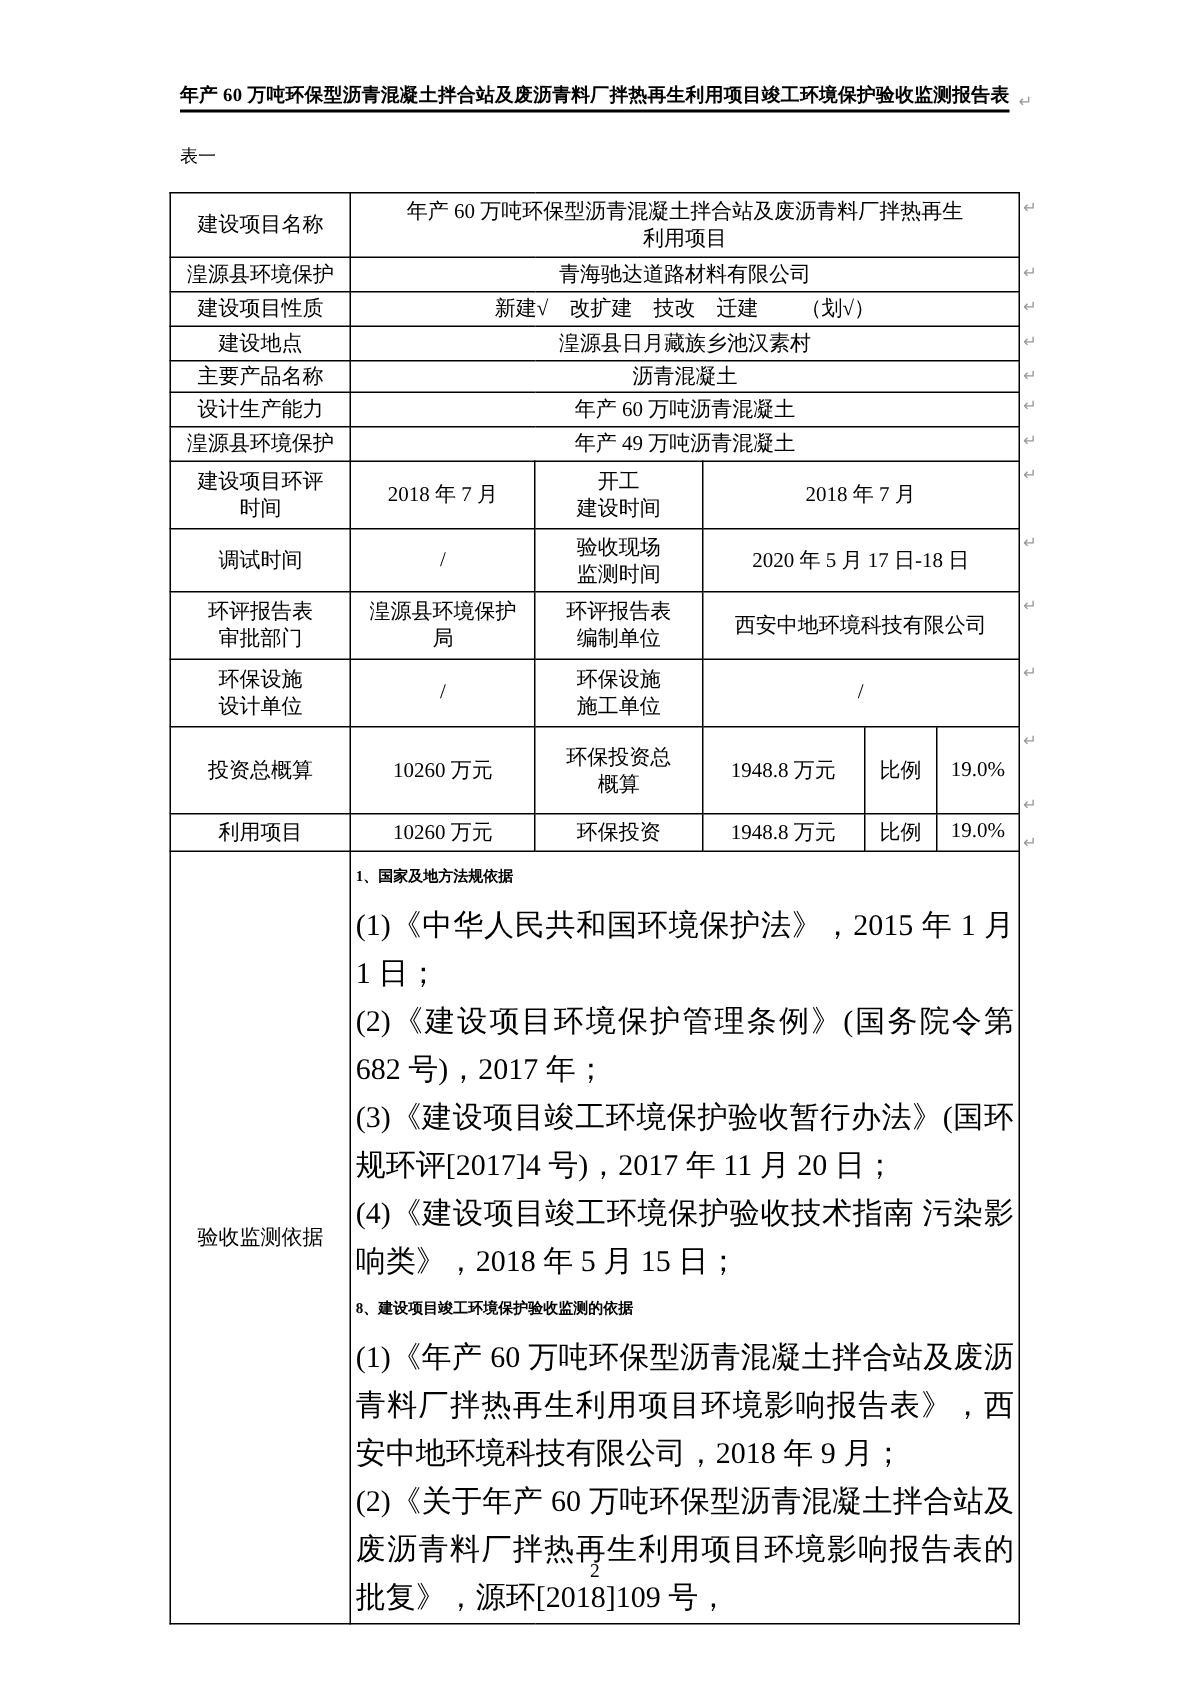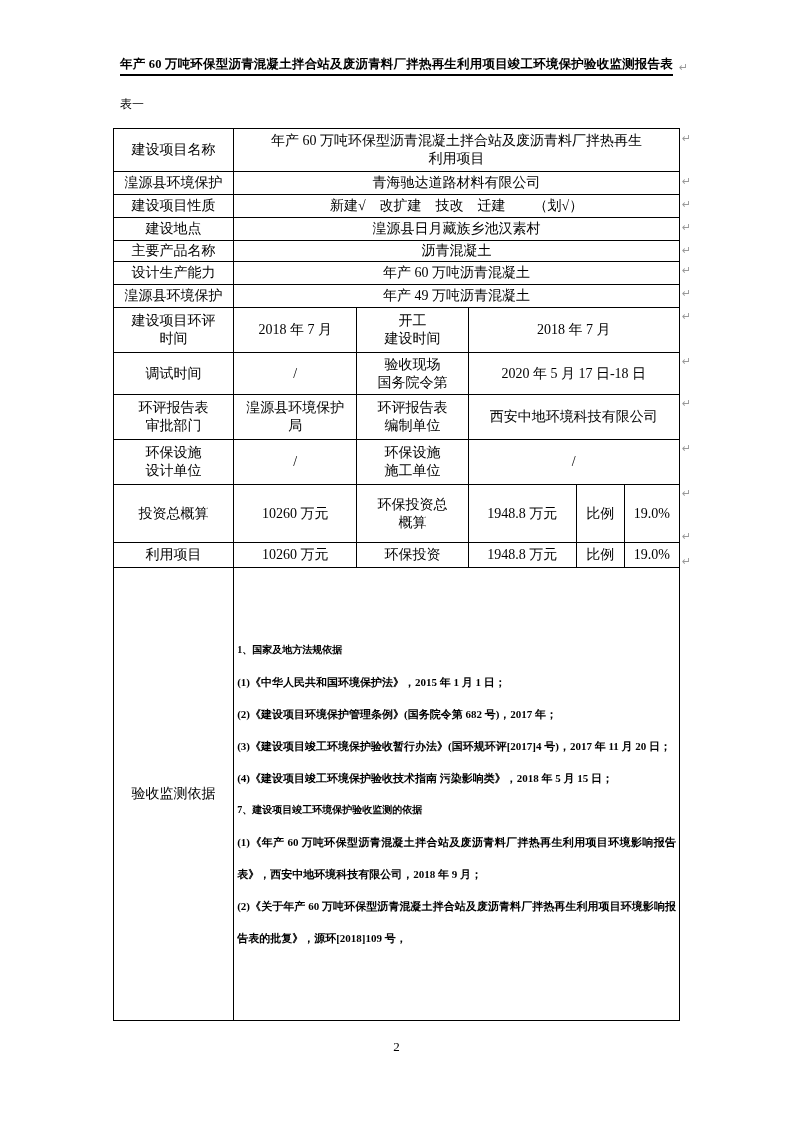--- a/index.html
+++ b/index.html
@@ -34,21 +34,21 @@
     text-align:center;vertical-align:middle;
     padding:1px 3px;
     overflow:hidden;
   }
   .pre{white-space:pre-line;}
   td.basis-cell{
     text-align:left;vertical-align:top;
     padding:4px 6px 0 7px;
   }
   .basis-cell p{
-    margin:0;line-height:32px;font-size:11px;text-align:justify;font-weight:bold;
+    margin:0;line-height:32px;font-size:20px;text-align:justify;
   }
   .basis-cell p.hd{font-weight:bold;font-size:10px;}
   .pmark{
     position:absolute;left:682px;
     color:#9a9a9a;font-size:11px;line-height:11px;
     font-family:"DejaVu Sans",sans-serif;
   }
   .pmark.title-mark{left:679px;}
   .page-number{
     position:absolute;top:1039px;left:0;right:0;
@@ -110,21 +110,21 @@
 时间</td>
       <td>2018 年 7 月</td>
       <td class="pre">开工
 建设时间</td>
       <td colspan="3">2018 年 7 月</td>
     </tr>
     <tr style="height:42px">
       <td>调试时间</td>
       <td>/</td>
       <td class="pre">验收现场
-国务院令第</td>
+监测时间</td>
       <td colspan="3">2020 年 5 月 17 日-18 日</td>
     </tr>
     <tr style="height:45px">
       <td class="pre">环评报告表
 审批部门</td>
       <td class="pre">湟源县环境保护
 局</td>
       <td class="pre">环评报告表
 编制单位</td>
       <td colspan="3">西安中地环境科技有限公司</td>
@@ -155,21 +155,21 @@
       <td>19.0%</td>
     </tr>
     <tr style="height:453px">
       <td>验收监测依据</td>
       <td colspan="5" class="basis-cell">
         <p class="hd">1、国家及地方法规依据</p>
         <p>(1)《中华人民共和国环境保护法》，2015 年 1 月 1 日；</p>
         <p>(2)《建设项目环境保护管理条例》(国务院令第 682 号)，2017 年；</p>
         <p>(3)《建设项目竣工环境保护验收暂行办法》(国环规环评[2017]4 号)，2017 年 11 月 20 日；</p>
         <p>(4)《建设项目竣工环境保护验收技术指南 污染影响类》，2018 年 5 月 15 日；</p>
-        <p class="hd">7、建设项目竣工环境保护验收监测的依据</p>
+        <p class="hd">8、建设项目竣工环境保护验收监测的依据</p>
         <p>(1)《年产 60 万吨环保型沥青混凝土拌合站及废沥青料厂拌热再生利用项目环境影响报告表》，西安中地环境科技有限公司，2018 年 9 月；</p>
         <p>(2)《关于年产 60 万吨环保型沥青混凝土拌合站及废沥青料厂拌热再生利用项目环境影响报告表的批复》，源环[2018]109 号，</p>
       </td>
     </tr>
   </tbody>
     </table>
 
   <span class="pmark title-mark" style="top:62px">↵</span>
   <span class="pmark" style="top:133px">↵</span>
   <span class="pmark" style="top:176px">↵</span>

